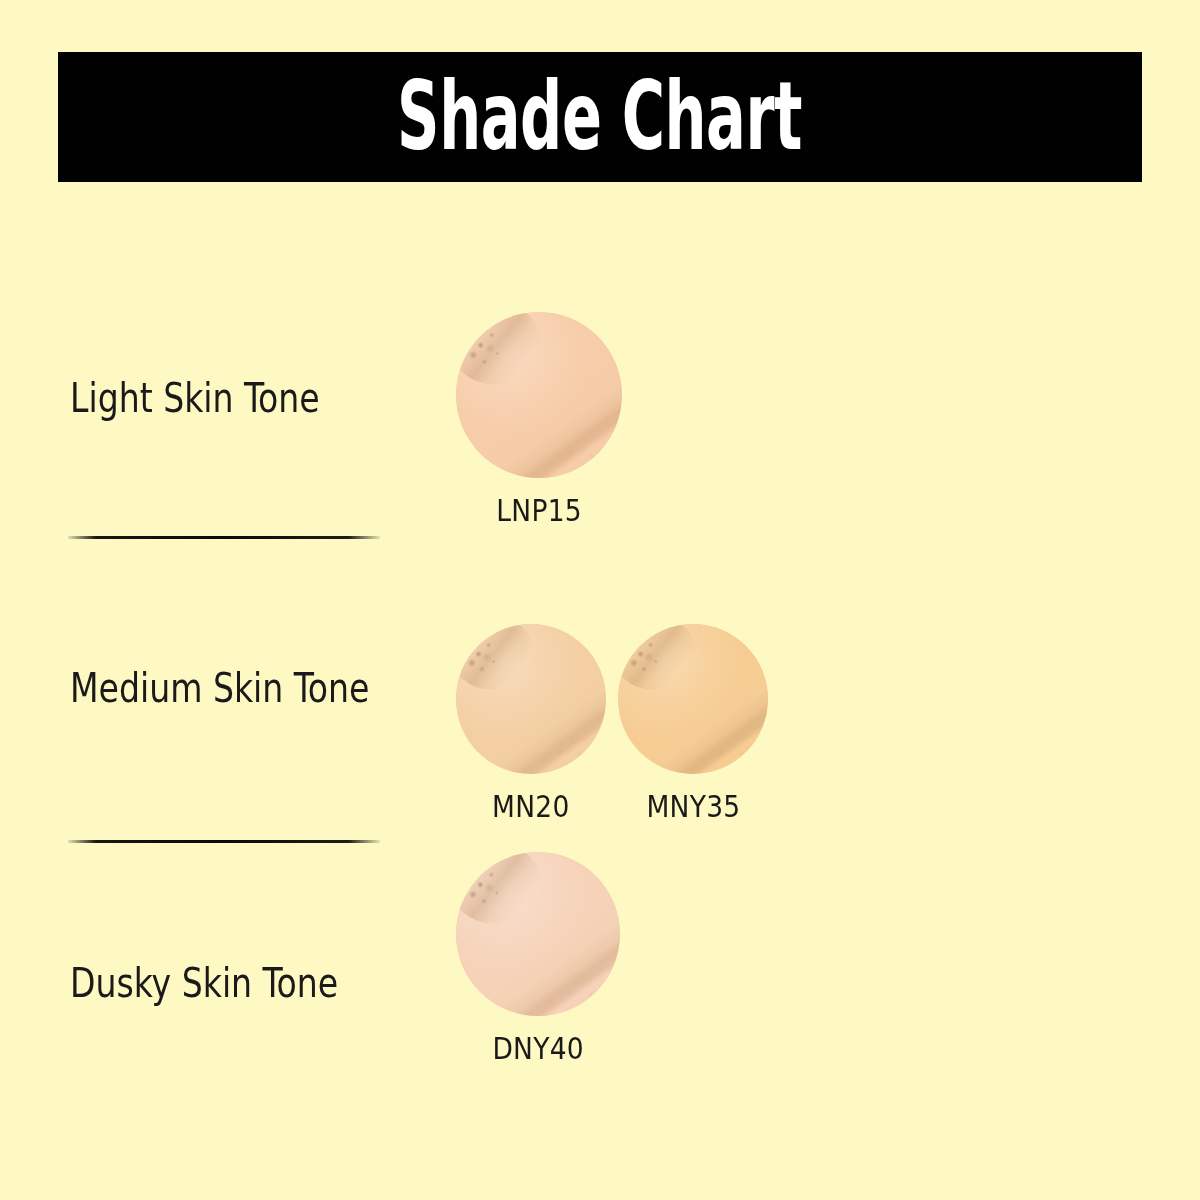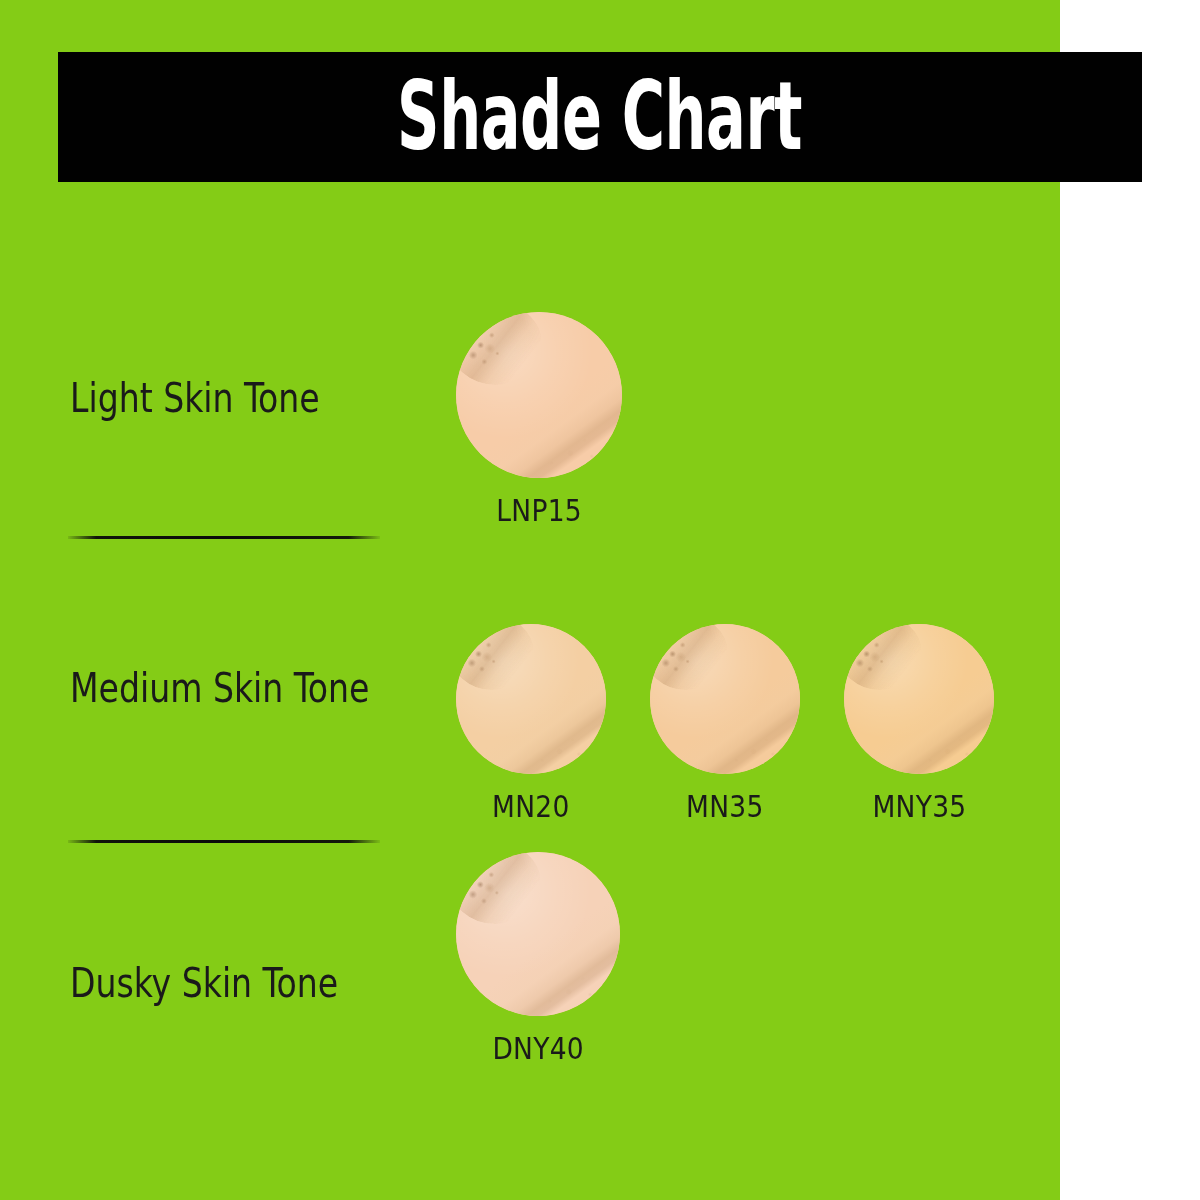--- a/index.html
+++ b/index.html
@@ -10,23 +10,23 @@
   }
   body {
     width: 1200px;
     height: 1200px;
     font-family: "DejaVu Sans Condensed", "Liberation Sans Narrow", "Liberation Sans", sans-serif;
     -webkit-font-smoothing: antialiased;
     overflow: hidden;
   }
   #page {
     position: relative;
-    width: 1060px;
+    width: 1200px;
     height: 1200px;
-    background: #84cc16;
+    background: #fef9c3;
   }
 
   
   .banner {
     position: absolute;
     left: 58px;
     top: 52px;
     width: 1084px;
     height: 130px;
     background: #010101;
@@ -216,42 +216,31 @@
           </div>
           <div class="swatch-label">LNP15</div>
         </div>
       </div>
   </div>
 
   <div class="divider" style="top:536px;"></div>
 
   <div class="row" id="row-1" style="top:0;height:0;">
     <div class="row-label" style="top:665px;">Medium Skin Tone</div>
-    <div class="swatches" id="swatches-1" style="left:456px; top:624px; gap:44px;">
+    <div class="swatches" id="swatches-1" style="left:456px; top:624px; gap:12px;">
         <div class="swatch">
           <div class="disc" style="width: 150px; height: 150px;">
             <div class="base" style="background: rgb(244, 207, 163);"></div>
             <div class="sheen"></div>
             <div class="crumb"></div>
             <div class="swipe"></div>
             <div class="grain"></div>
             <div class="rim"></div>
           </div>
           <div class="swatch-label">MN20</div>
-        </div>
-        <div class="swatch">
-          <div class="disc" style="width: 150px; height: 150px;">
-            <div class="base" style="background: rgb(245, 203, 156);"></div>
-            <div class="sheen"></div>
-            <div class="crumb"></div>
-            <div class="swipe"></div>
-            <div class="grain"></div>
-            <div class="rim"></div>
-          </div>
-          <div class="swatch-label">MN35</div>
         </div>
         <div class="swatch">
           <div class="disc" style="width: 150px; height: 150px;">
             <div class="base" style="background: rgb(246, 204, 146);"></div>
             <div class="sheen"></div>
             <div class="crumb"></div>
             <div class="swipe"></div>
             <div class="grain"></div>
             <div class="rim"></div>
           </div>

